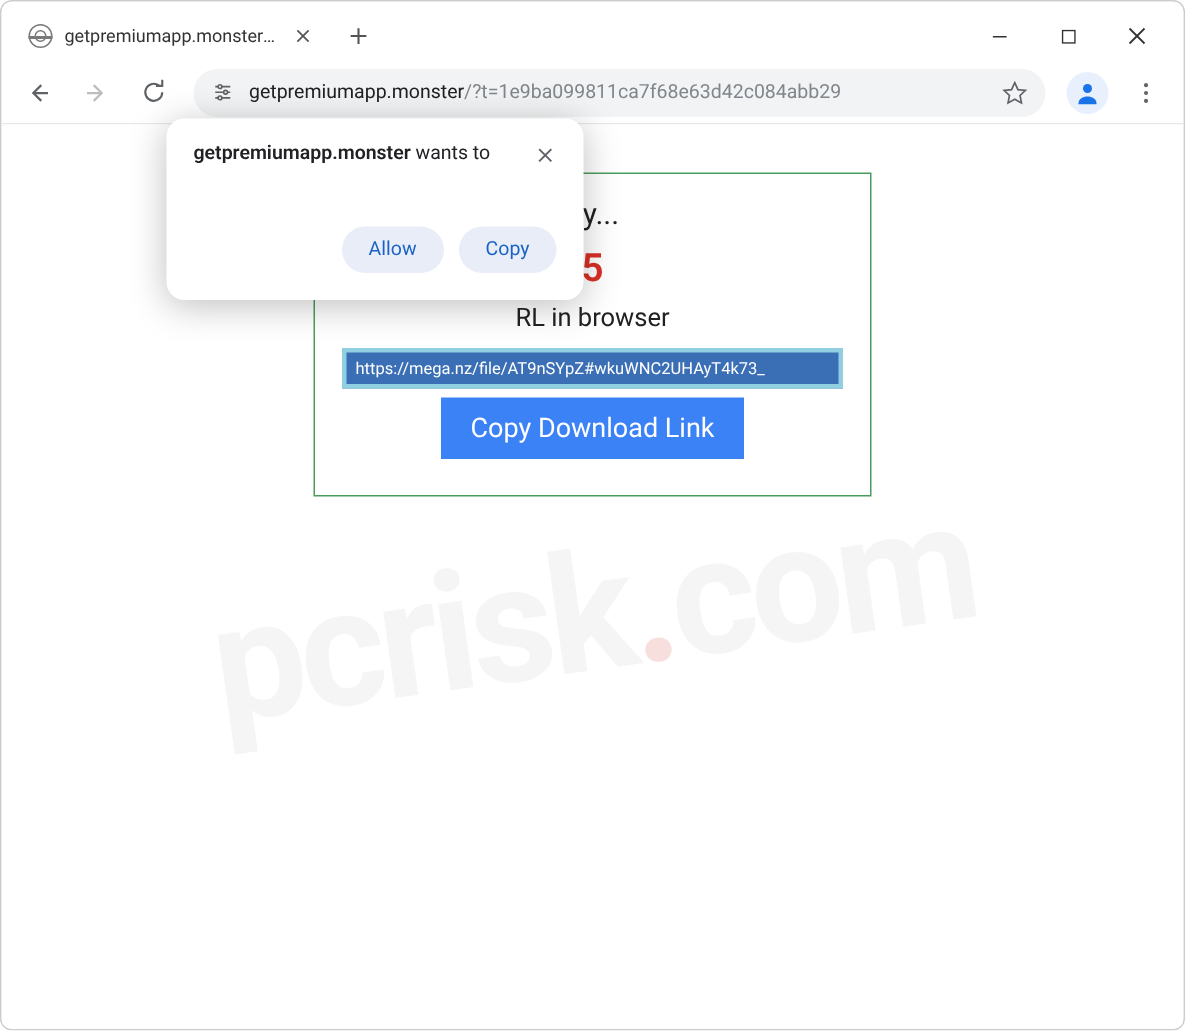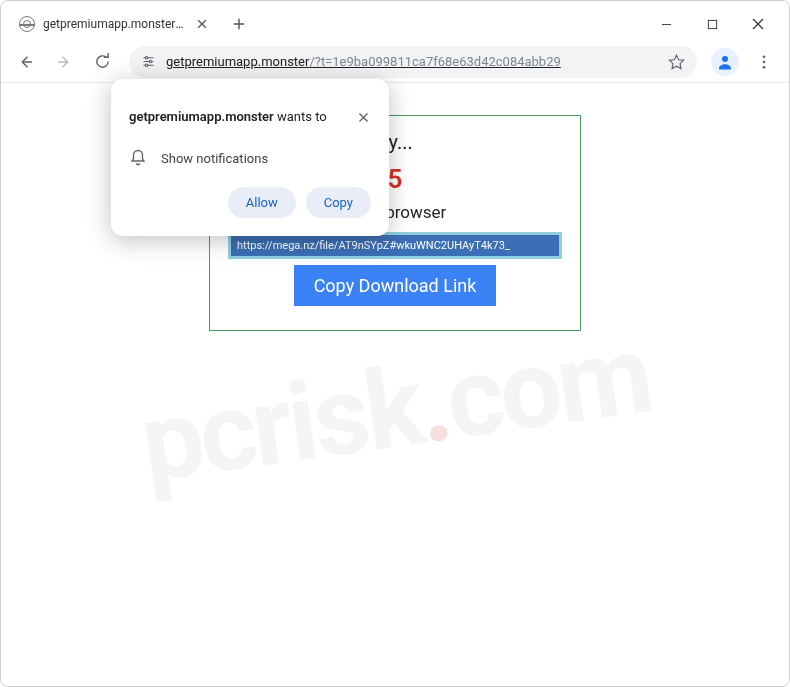--- a/index.html
+++ b/index.html
@@ -18,46 +18,46 @@
 .tab-close { width: 14px; height: 14px; color: #555; cursor: pointer; display: flex; align-items: center; justify-content: center; font-size: 14px; }
 .newtab { width: 28px; height: 28px; display: flex; align-items: center; justify-content: center; color: #555; font-size: 18px; margin-left: 6px; cursor: pointer; border-radius: 50%; }
 .winctrls { margin-left: auto; display: flex; gap: 0; }
 .winbtn { width: 46px; height: 32px; display: flex; align-items: center; justify-content: center; color: #333; cursor: pointer; }
 
 
 .toolbar { height: 42px; background: #fff; display: flex; align-items: center; padding: 0 8px; gap: 4px; border-bottom: 1px solid #e8e8e8; }
 .navbtn { width: 34px; height: 34px; border-radius: 50%; display: flex; align-items: center; justify-content: center; color: #5f6368; cursor: pointer; }
 .navbtn.disabled { color: #bdbdbd; }
 .omnibox { flex: 1; height: 32px; background: #f1f3f4; border-radius: 16px; display: flex; align-items: center; padding: 0 12px; font-size: 13px; color: #5f6368; margin: 0 6px; gap: 10px; }
-.omni-url { flex: 1; overflow: hidden; white-space: nowrap; color: #202124; text-decoration: underline; }
+.omni-url { flex: 1; overflow: hidden; white-space: nowrap; color: #202124; }
 .omni-url .dim { color: #80868b; }
 .star { color: #5f6368; }
 .avatar { width: 28px; height: 28px; border-radius: 50%; background: #e8f0fe; display: flex; align-items: center; justify-content: center; margin: 0 4px; }
 
 
 .content { position: absolute; top: 82px; left: 0; right: 0; bottom: 0; background: #fff; }
 
 
 .dlbox { position: absolute; top: 32px; left: 50%; transform: translateX(-50%); width: 372px; border: 1px solid #4a9c5e; padding: 14px 18px 24px; text-align: center; }
 .dlbox .hdr { font-size: 20px; color: #222; margin-bottom: 10px; }
 .dlbox .count { font-size: 26px; color: #d93025; font-weight: 600; margin-bottom: 8px; }
 .dlbox .sub { font-size: 17px; color: #222; margin-bottom: 10px; }
 .urlfield { width: 100%; background: #3b6fb5; border: 3px solid #8fcfe0; padding: 4px 6px; color: #fff; font-size: 11px; margin-bottom: 6px; text-align: left; overflow: hidden; white-space: nowrap; }
 .copybtn { background: #3b82f6; color: #fff; border: none; padding: 10px 20px; font-size: 18px; cursor: pointer; display: inline-block; }
 
 
-.permdlg { position: absolute; top: 78px; left: 110px; width: 278px; background: #fff; border-radius: 12px; box-shadow: 0 4px 24px rgba(0,0,0,.25); padding: 30px 18px 18px; z-index: 50; }
+.permdlg { position: absolute; top: 78px; left: 110px; width: 278px; background: #fff; border-radius: 12px; box-shadow: 0 4px 24px rgba(0,0,0,.25); padding: 16px 18px 18px; z-index: 50; }
 .permdlg .row1 { display: flex; align-items: flex-start; }
 .permdlg .msg { font-size: 13px; color: #202124; flex: 1; }
 .permdlg .msg b { font-weight: 600; }
 .permdlg .close { width: 16px; height: 16px; color: #5f6368; cursor: pointer; font-size: 15px; display: flex; align-items: center; justify-content: center; margin-left: 8px; }
 .permdlg .permline { display: flex; align-items: center; gap: 14px; margin: 24px 0 20px; font-size: 13px; color: #444; }
 .permdlg .bell { width: 18px; height: 18px; color: #5f6368; }
 .permdlg .btns { display: flex; justify-content: flex-end; gap: 10px; }
-.permdlg .pbtn { background: #e8edf7; border: none; border-radius: 18px; padding: 8px 18px; font-size: 13px; color: #1a62c7; cursor: pointer; }
+.permdlg .pbtn { background: #e8edf7; border: none; border-radius: 18px; padding: 8px 18px; font-size: 13px; color: #1a62c7; cursor: pointer; margin-top: 40px; }
 
 
 .wm { position: absolute; left: 50%; top: 54%; transform: translate(-50%,-50%) rotate(-8deg); font-size: 110px; font-weight: 700; color: rgba(160,160,160,.10); white-space: nowrap; letter-spacing: -4px; pointer-events: none; z-index: 1; }
 .wm .dot { color: rgba(210,80,70,.18); }
 
 svg { display: block; }
 </style>
 </head>
 <body>
 
@@ -165,28 +165,19 @@
   <div class="permdlg">
     <div class="row1">
       <div class="msg"><b>getpremiumapp.monster</b> <span>wants to</span></div>
       <div class="close">
         <svg viewBox="0 0 16 16" width="13" height="13" stroke="currentColor" stroke-width="1.6">
             <line x1="3" y1="3" x2="13" y2="13"></line>
             <line x1="13" y1="3" x2="3" y2="13"></line>
           </svg>
       </div>
     </div>
-    <div class="permline">
-      <span class="bell">
-        <svg viewBox="0 0 24 24" width="18" height="18" stroke="currentColor" stroke-width="1.8" fill="none">
-            <path d="M6 8a6 6 0 0 1 12 0v5l2 3H4l2-3z"></path>
-            <path d="M10 19a2 2 0 0 0 4 0"></path>
-          </svg>
-      </span>
-      <span>Show notifications</span>
-    </div>
     <div class="btns">
       <button class="pbtn">Allow</button>
       <button class="pbtn">Copy</button>
     </div>
   </div>
 
 </div>
 
 </body></html>

